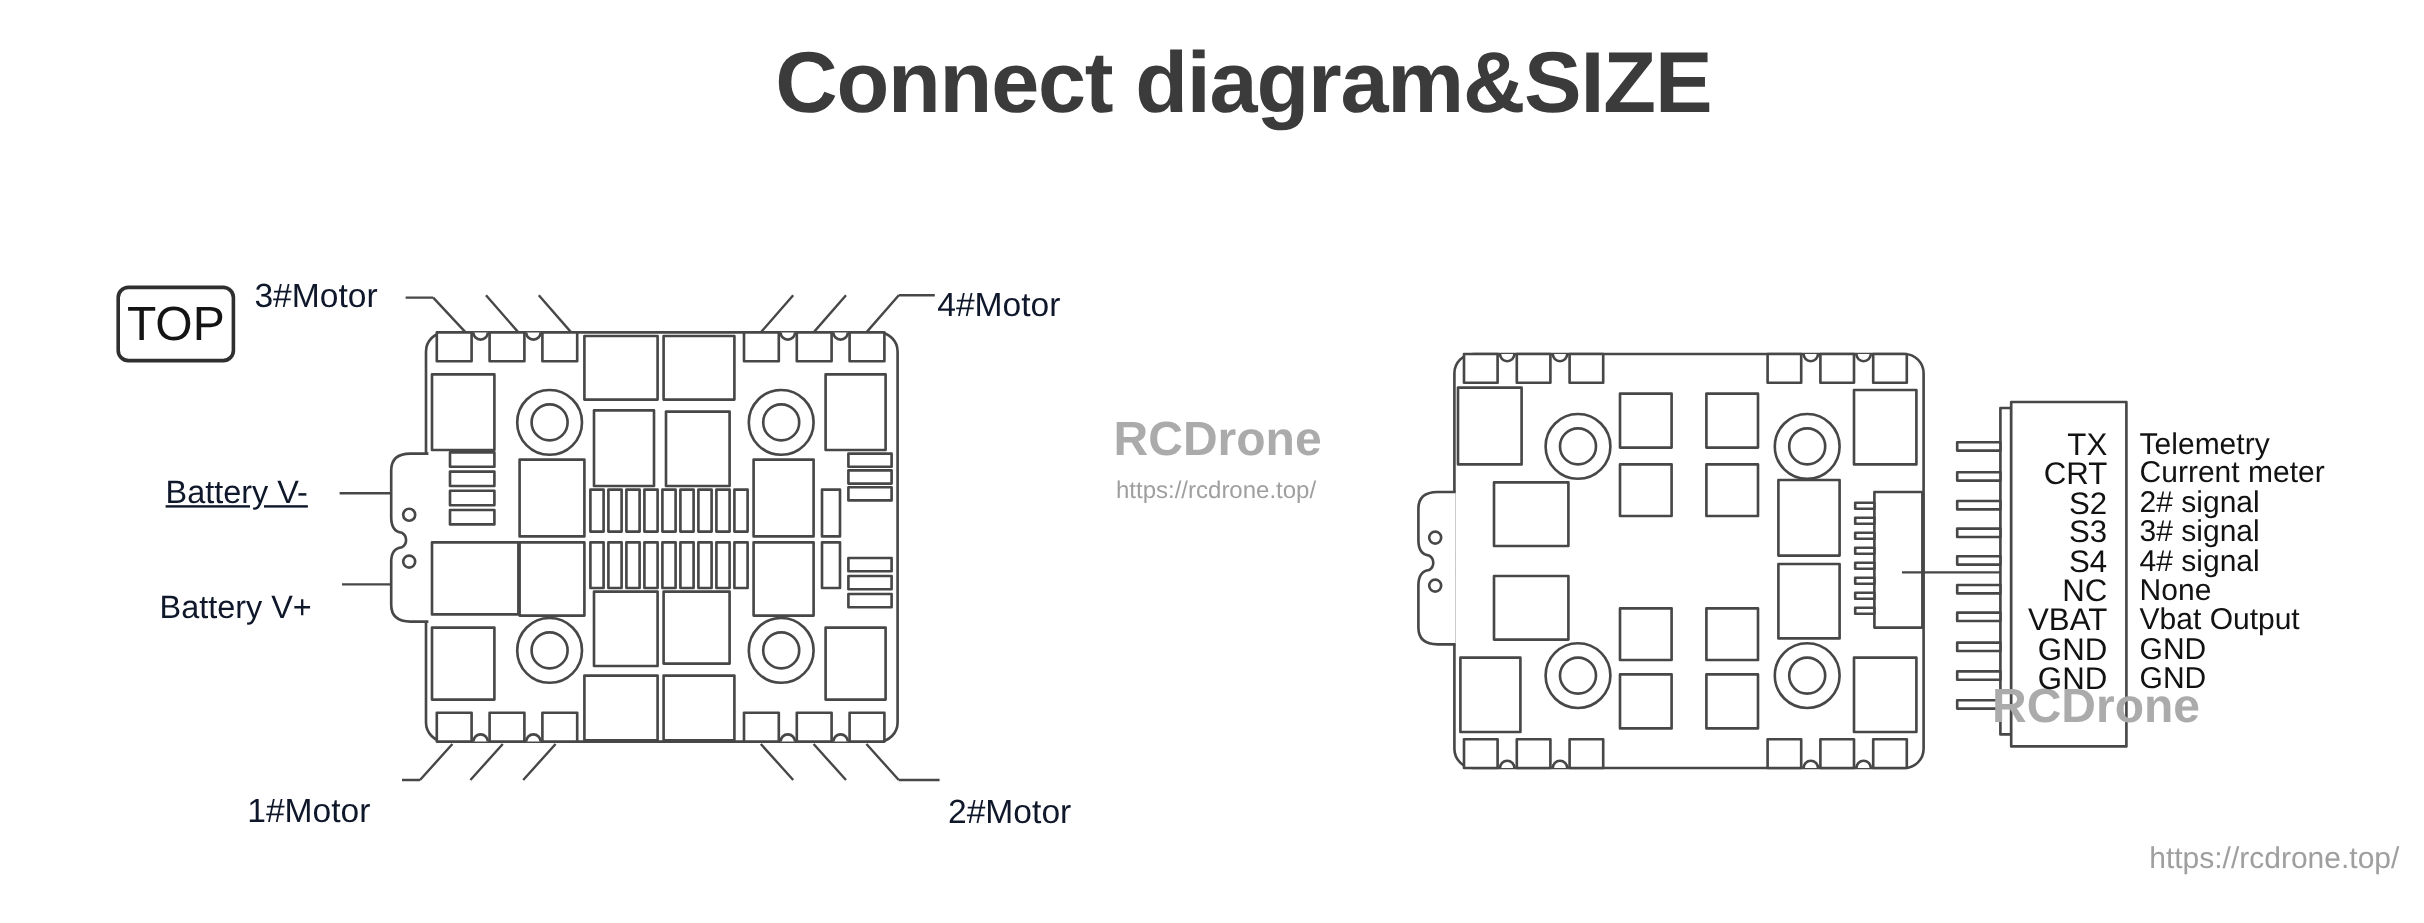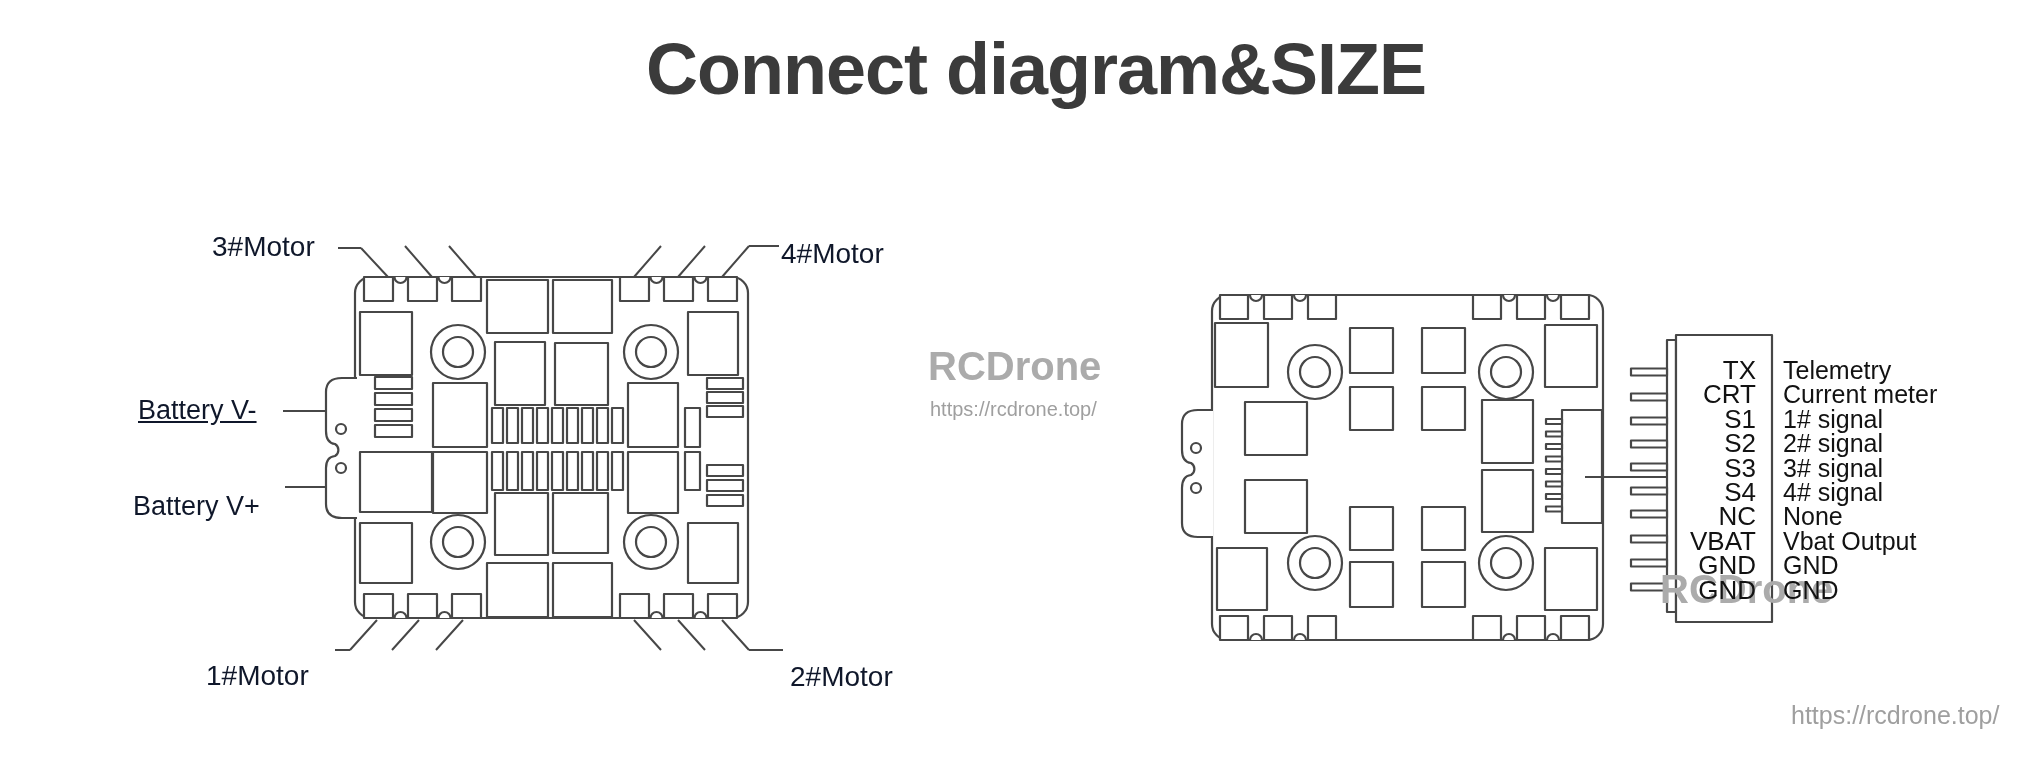--- a/index.html
+++ b/index.html
@@ -264,42 +264,39 @@
     </g>
   </svg>
 
   <div class="wm wm-brand1">RCDrone</div>
   <div class="wm wm-url1">https://rcdrone.top/</div>
   <div class="wm wm-brand2">RCDrone</div>
   <div class="wm wm-url2">https://rcdrone.top/</div>
 
   <div class="title">Connect diagram&amp;SIZE</div>
 
+  <div class="badge badge-top">TOP</div>
 
   <div class="label lbl-motor3">3#Motor</div>
   <div class="label lbl-motor4">4#Motor</div>
   <div class="label lbl-batneg">Battery V-</div>
   <div class="label lbl-batpos">Battery V+</div>
   <div class="label lbl-motor1">1#Motor</div>
   <div class="label lbl-motor2">2#Motor</div>
 
   <div class="pins">
     <div class="pin-row">
       <span class="pin-name">TX</span>
       <span class="pin-desc">Telemetry</span>
     </div>
     <div class="pin-row">
       <span class="pin-name">CRT</span>
       <span class="pin-desc">Current meter</span>
     </div>
     <div class="pin-row">
-      <span class="pin-name">S1</span>
-      <span class="pin-desc">1# signal</span>
-    </div>
-    <div class="pin-row">
       <span class="pin-name">S2</span>
       <span class="pin-desc">2# signal</span>
     </div>
     <div class="pin-row">
       <span class="pin-name">S3</span>
       <span class="pin-desc">3# signal</span>
     </div>
     <div class="pin-row">
       <span class="pin-name">S4</span>
       <span class="pin-desc">4# signal</span>

